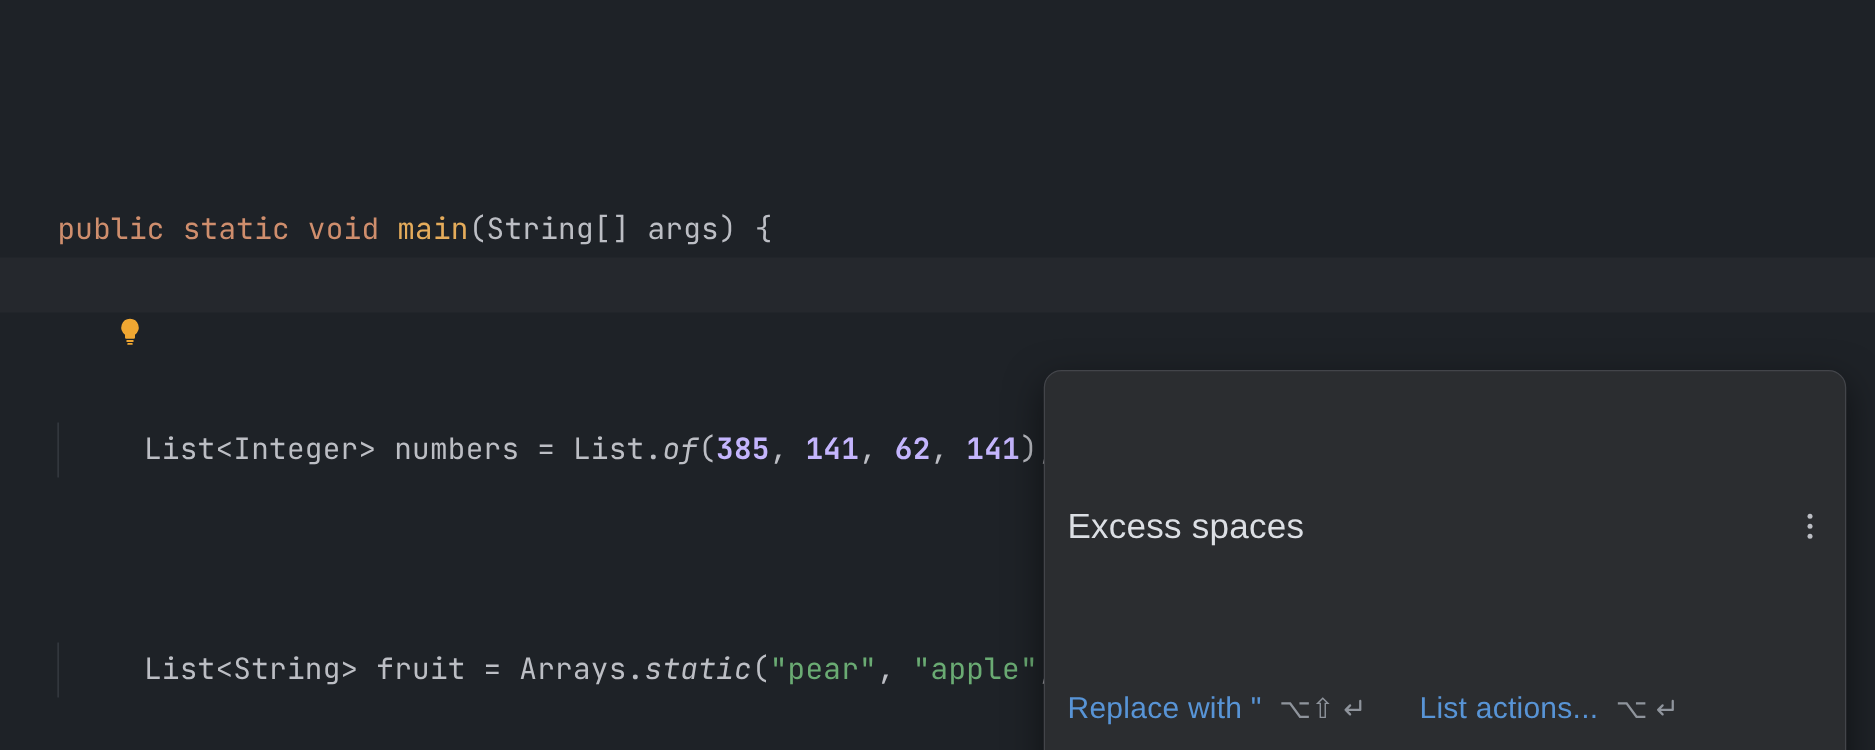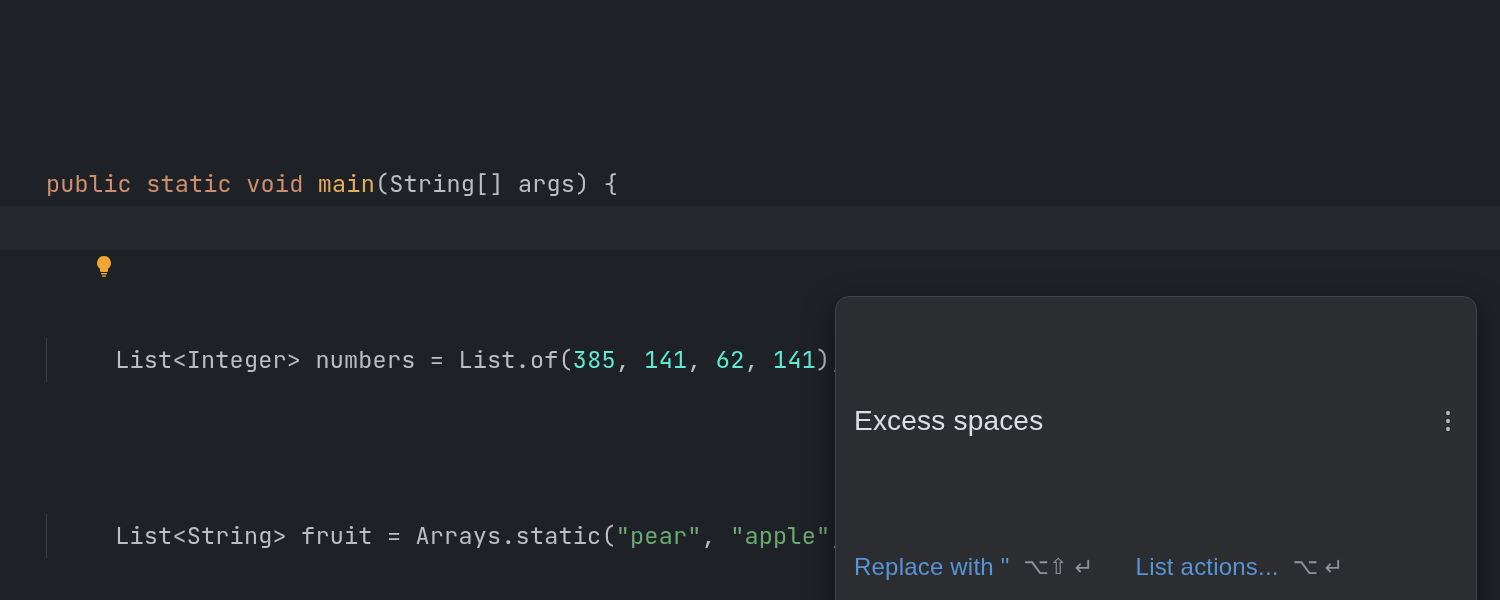--- a/index.html
+++ b/index.html
@@ -53,22 +53,22 @@
   .line-hl {
     position: absolute;
     left: 0;
     right: 0;
     height: 44px;
     background: rgba(255,255,255,0.03);
   }
   .kw  { color: #cf8e6d; }      
   .mname { color: #e5ac5b; }    
   .type { color: #bcbec4; padding-left: 12px; }
-  .mcall { }
-  .num { color: #5eead4; }
+  .mcall { font-style: italic; }
+  .num { color: #c4b5fd; font-weight: bold; }
   .str { color: #6aab73; }
   .pun { color: #bcbec4; }
   
   .popup {
     position: absolute;
     background: #2b2d30;
     border: 1px solid #43454a;
     border-radius: 14px;
     box-shadow: 0 10px 30px rgba(0,0,0,0.5);
     font-family: -apple-system, "Segoe UI", "Helvetica Neue", Arial, sans-serif;

